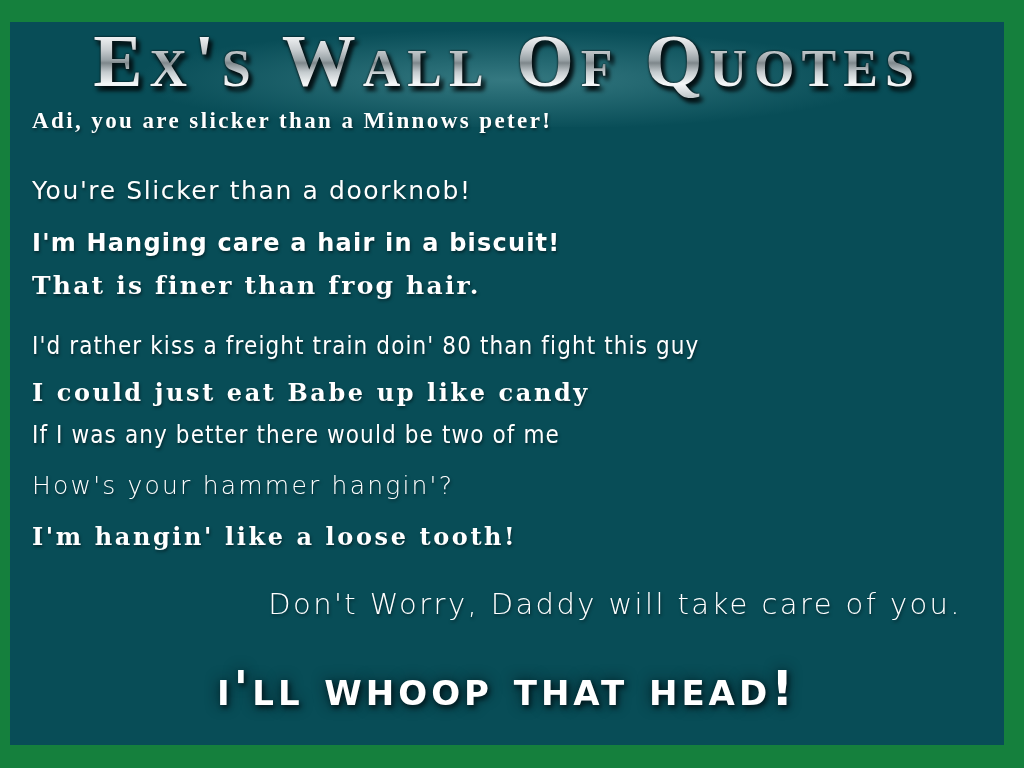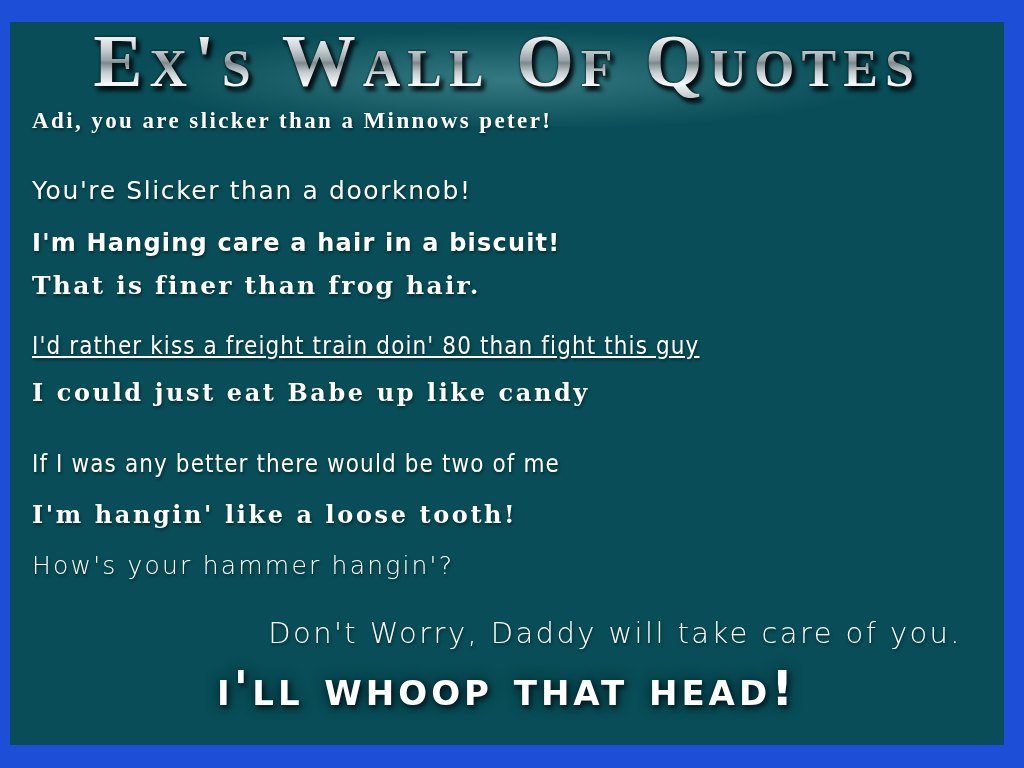--- a/index.html
+++ b/index.html
@@ -9,21 +9,21 @@
     width:1024px; height:768px;
     overflow:hidden;
     background:#081820;
     font-family:"Liberation Sans", sans-serif;
   }
 
   
   #poster{
     position:relative;
     width:1024px; height:768px;
-    background:#1d4ed8;
+    background:#15803d;
   }
 
   
   #canvas{
     position:absolute;
     left:10px; top:22px;
     width:994px; height:723px;
     background-color:#0b4c56;
     background-image:
       radial-gradient(ellipse 150px 90px at 12% 14%,  rgba(18,104,114,.75), rgba(18,104,114,0) 70%),
@@ -178,23 +178,23 @@
 
   <div id="title-glow"></div>
 
   <h1 id="title">Ex's Wall Of Quotes</h1>
 
   <div id="quotes">
       <div class="quote q-serif-bold" style="margin-top: 0px;">Adi, you are slicker than a Minnows peter!</div>
       <div class="quote q-round-light" style="margin-top: 42px;">You're Slicker than a doorknob!</div>
       <div class="quote q-round-bold" style="margin-top: 24px;">I'm Hanging care a hair in a biscuit!</div>
       <div class="quote q-quirky" style="margin-top: 14px;">That is finer than frog hair.</div>
-      <div class="quote q-thin" style="margin-top: 32px; text-decoration: underline;">I'd rather kiss a freight train doin' 80 than fight this guy</div>
+      <div class="quote q-thin" style="margin-top: 32px;">I'd rather kiss a freight train doin' 80 than fight this guy</div>
       <div class="quote q-candy" style="margin-top: 18px;">I could just eat Babe up like candy</div>
-      <div class="quote q-thin" style="margin-top: 43px;">If I was any better there would be two of me</div>
+      <div class="quote q-thin" style="margin-top: 14px;">If I was any better there would be two of me</div>
+      <div class="quote q-narrow" style="margin-top: 22px;">How's your hammer hangin'?</div>
       <div class="quote q-candy" style="margin-top: 22px;">I'm hangin' like a loose tooth!</div>
-      <div class="quote q-narrow" style="margin-top: 22px;">How's your hammer hangin'?</div>
       <div class="quote q-big-thin" style="margin-top: 36px;">Don't Worry, Daddy will take care of you.</div>
     </div>
 
   <div id="footer">I'LL WHOOP THAT HEAD!</div>
 
 </div>
 
 </body></html>

